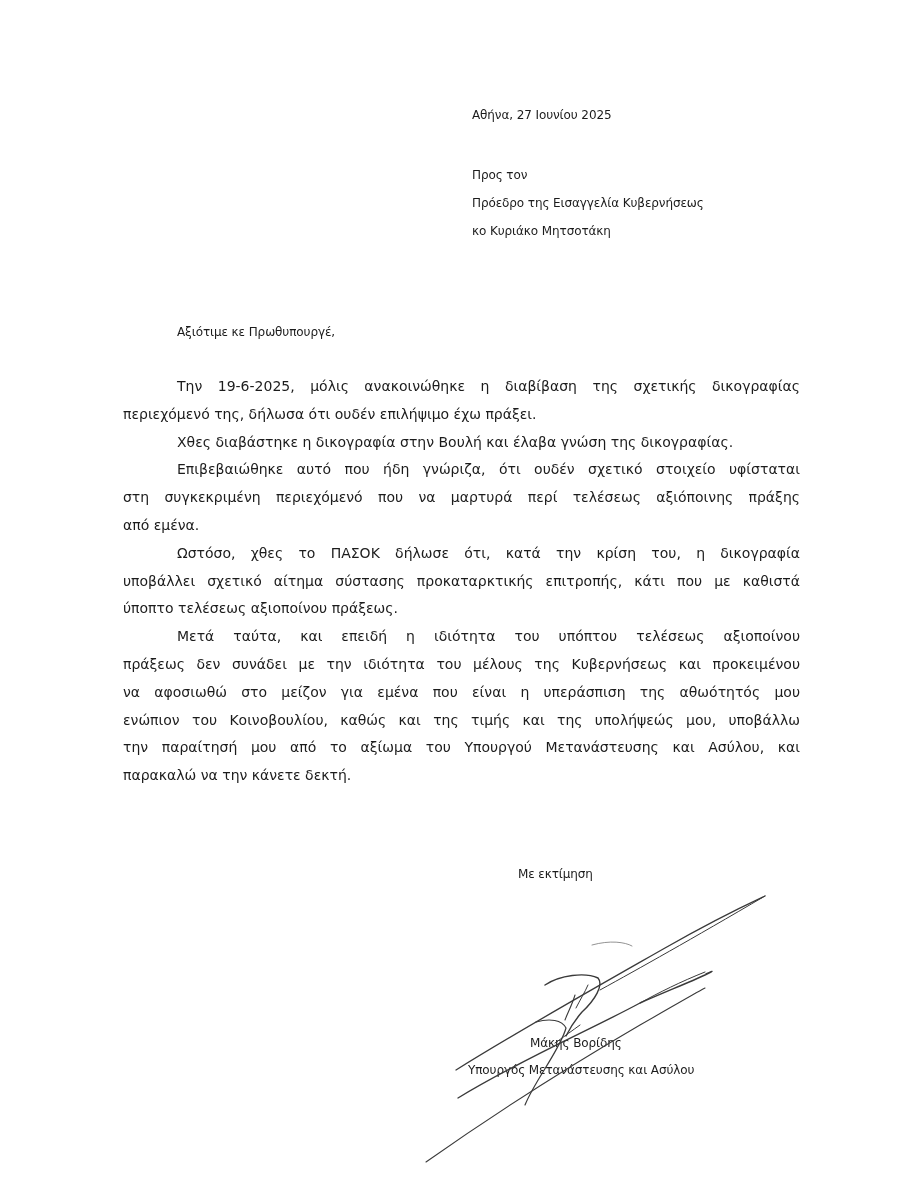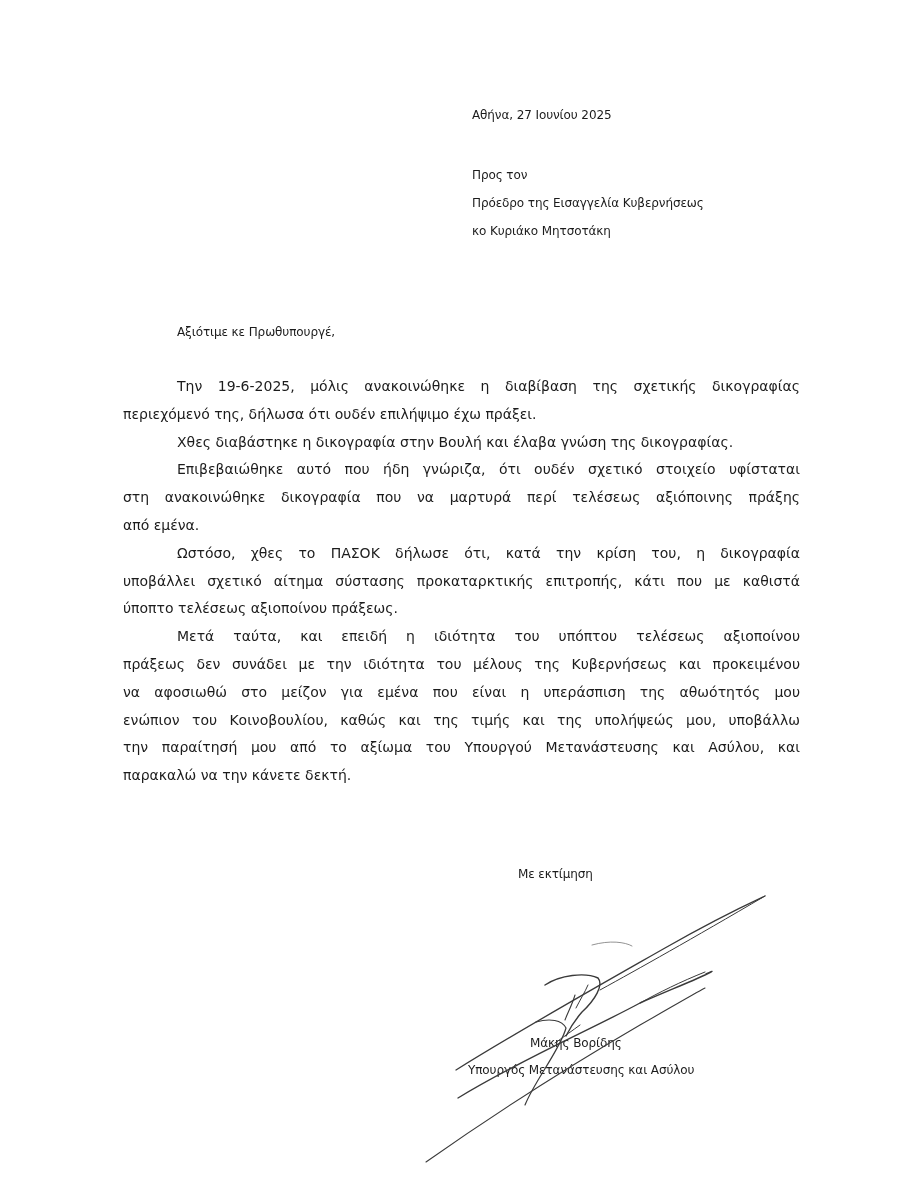--- a/index.html
+++ b/index.html
@@ -82,21 +82,21 @@
   <div class="body-text">
     <div class="para">
       <span class="ln first">Την 19-6-2025, μόλις ανακοινώθηκε η διαβίβαση της σχετικής δικογραφίας</span>
       <span class="ln last">περιεχόμενό της, δήλωσα ότι ουδέν επιλήψιμο έχω πράξει.</span>
     </div>
     <div class="para">
       <span class="ln first last">Χθες διαβάστηκε η δικογραφία στην Βουλή και έλαβα γνώση της δικογραφίας.</span>
     </div>
     <div class="para">
       <span class="ln first">Επιβεβαιώθηκε αυτό που ήδη γνώριζα, ότι ουδέν σχετικό στοιχείο υφίσταται</span>
-      <span class="ln">στη ανακοινώθηκε δικογραφία που να μαρτυρά περί τελέσεως αξιόποινης πράξης</span>
+      <span class="ln">στη συγκεκριμένη περιεχόμενό που να μαρτυρά περί τελέσεως αξιόποινης πράξης</span>
       <span class="ln last">από εμένα.</span>
     </div>
     <div class="para">
       <span class="ln first">Ωστόσο, χθες το ΠΑΣΟΚ δήλωσε ότι, κατά την κρίση του, η δικογραφία</span>
       <span class="ln">υποβάλλει σχετικό αίτημα σύστασης προκαταρκτικής επιτροπής, κάτι που με καθιστά</span>
       <span class="ln last">ύποπτο τελέσεως αξιοποίνου πράξεως.</span>
     </div>
     <div class="para">
       <span class="ln first">Μετά ταύτα, και επειδή η ιδιότητα του υπόπτου τελέσεως αξιοποίνου</span>
       <span class="ln">πράξεως δεν συνάδει με την ιδιότητα του μέλους της Κυβερνήσεως και προκειμένου</span>

